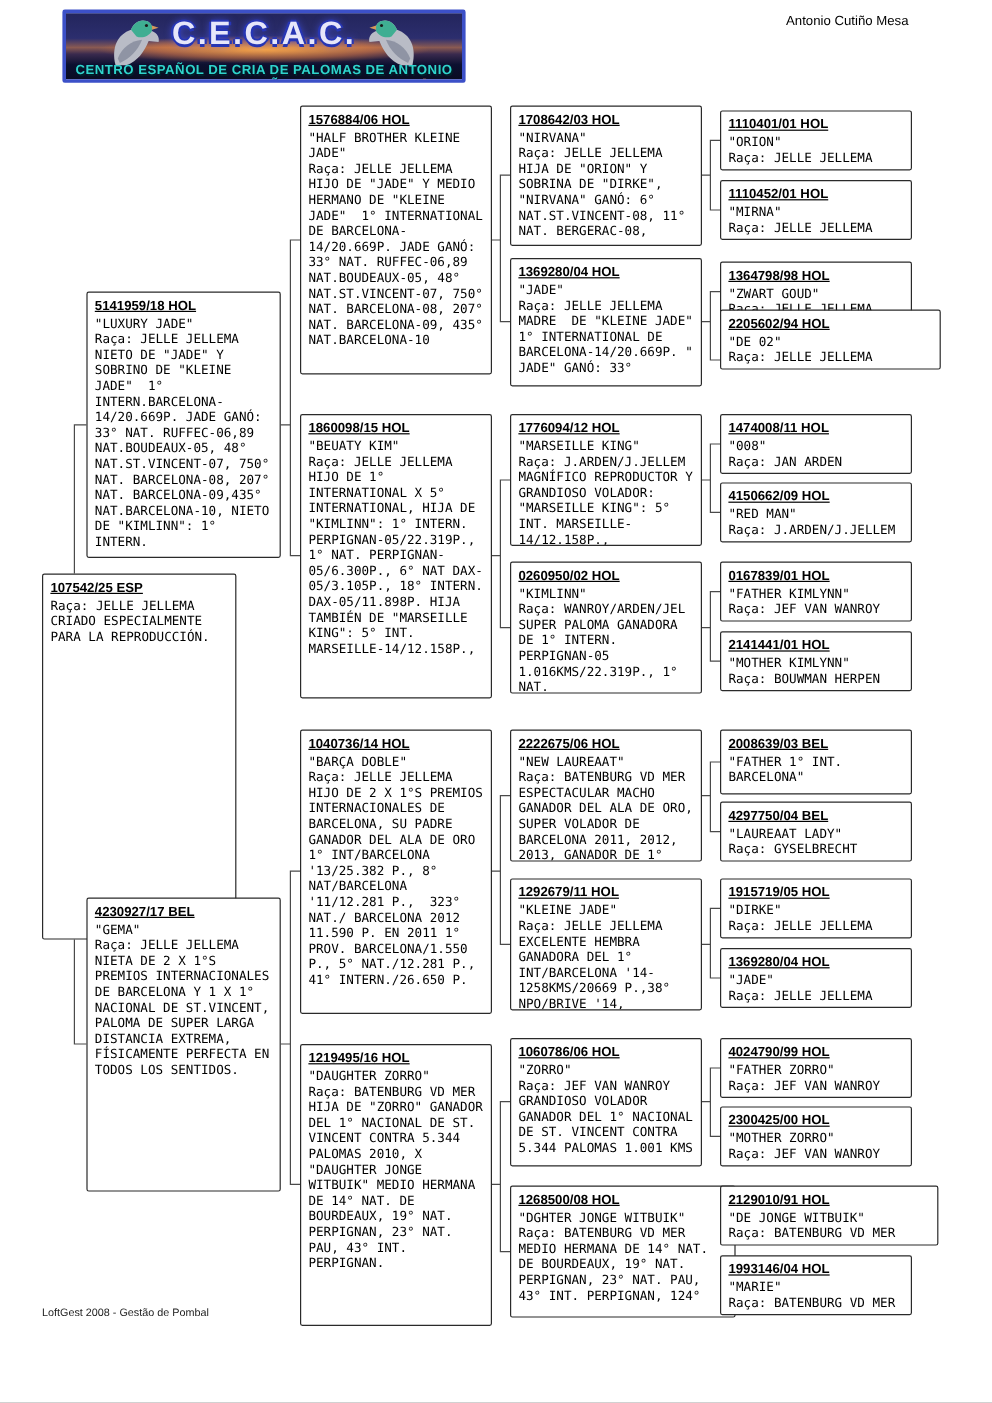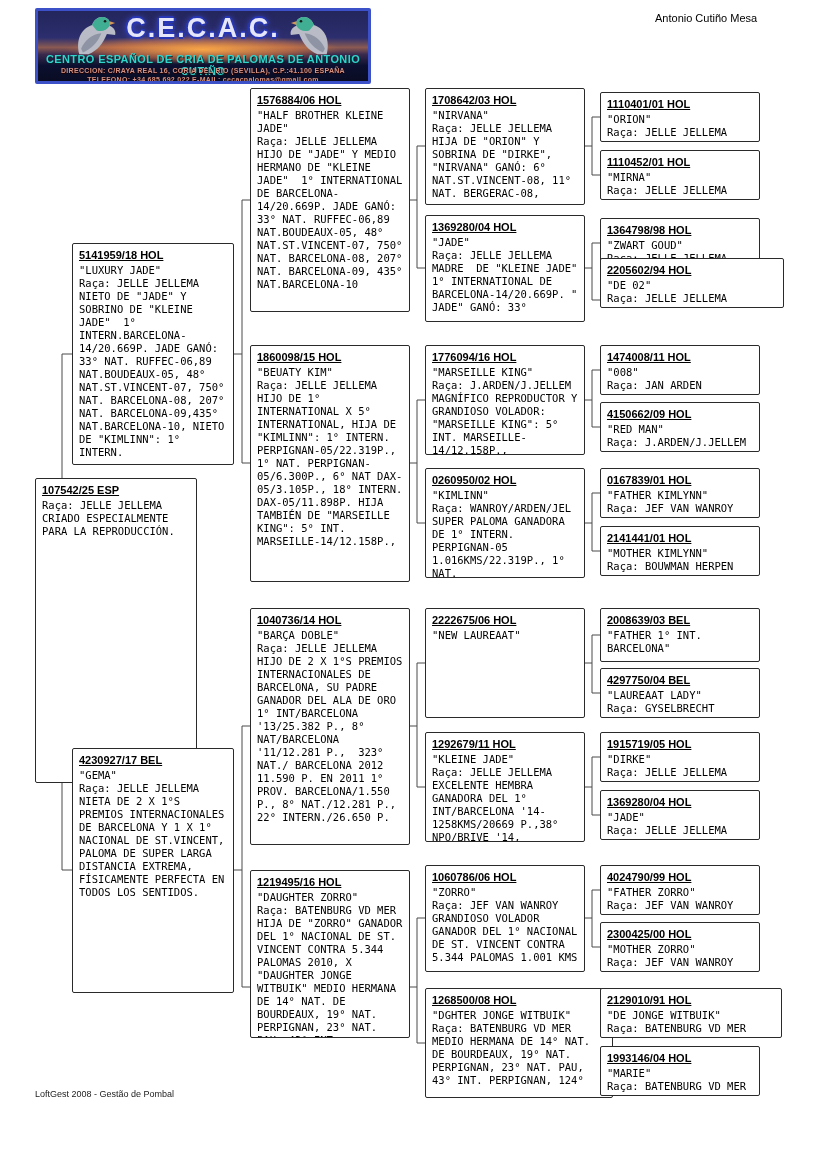--- a/index.html
+++ b/index.html
@@ -1,20 +1,20 @@
 <!DOCTYPE html>
 <html><head>
 <meta charset="utf-8">
 <style>
   html,body{margin:0;padding:0;background:#888;}
   #page{position:relative;width:827px;height:1169px;background:#ffffff;margin:0 auto;
         font-family:"Liberation Sans",sans-serif;color:#000;overflow:hidden;}
 
   
-  #logo{position:absolute;left:35px;top:8px;width:336px;height:76px;box-sizing:border-box;
+  #logo{position:absolute;left:52px;top:8px;width:336px;height:61px;box-sizing:border-box;
         border:3px solid #3c50c8;border-radius:2px;overflow:hidden;
         background:
           radial-gradient(ellipse 60% 30% at 50% 55%, rgba(255,170,70,.95), rgba(255,140,60,.45) 45%, rgba(0,0,0,0) 70%),
           linear-gradient(180deg,#23255c 0%,#2c2e6e 38%,#8a5a52 52%,#3a2a4e 62%,#0c1030 78%,#090c22 100%); padding-left: 24px;}
   #logo .ttl{position:absolute;left:0;right:0;top:2px;text-align:center;
         font-weight:bold;font-size:27px;letter-spacing:2px;color:#e6e6fa;
         text-shadow:-2px 0 0 #2736b4,2px 0 0 #2736b4,0 -2px 0 #2736b4,0 2px 0 #2736b4,0 0 7px #4a5cff;}
   #logo .sub{position:absolute;left:0;right:0;top:42px;text-align:center;
         font-weight:bold;font-size:11px;letter-spacing:.4px;color:#2fd4cc;
         text-shadow:1px 1px 0 #00222a;}
@@ -110,51 +110,52 @@
     <div class="pinfo">Raça: JELLE JELLEMA HIJO DE "JADE" Y MEDIO HERMANO DE "KLEINE JADE"  1° INTERNATIONAL DE BARCELONA-14/20.669P. JADE GANÓ: 33° NAT. RUFFEC-06,89 NAT.BOUDEAUX-05, 48° NAT.ST.VINCENT-07, 750° NAT. BARCELONA-08, 207° NAT. BARCELONA-09, 435° NAT.BARCELONA-10</div>
   </div>
   <div class="box" style="left:250px;top:345px;width:160px;height:237px">
     <div class="ring">1860098/15 HOL</div>
     <div class="pname">"BEUATY KIM"</div>
     <div class="pinfo">Raça: JELLE JELLEMA HIJO DE 1° INTERNATIONAL X 5° INTERNATIONAL, HIJA DE "KIMLINN": 1° INTERN. PERPIGNAN-05/22.319P., 1° NAT. PERPIGNAN-05/6.300P., 6° NAT DAX-05/3.105P., 18° INTERN. DAX-05/11.898P. HIJA TAMBIÉN DE "MARSEILLE KING": 5° INT. MARSEILLE-14/12.158P.,</div>
   </div>
   <div class="box" style="left:250px;top:608px;width:160px;height:237px">
     <div class="ring">1040736/14 HOL</div>
     <div class="pname">"BARÇA DOBLE"</div>
-    <div class="pinfo">Raça: JELLE JELLEMA HIJO DE 2 X 1°S PREMIOS INTERNACIONALES DE BARCELONA, SU PADRE GANADOR DEL ALA DE ORO 1° INT/BARCELONA '13/25.382 P., 8° NAT/BARCELONA '11/12.281 P.,  323° NAT./ BARCELONA 2012 11.590 P. EN 2011 1° PROV. BARCELONA/1.550 P., 8° NAT./12.281 P., 22° INTERN./26.650 P.</div>
-  </div>
-  <div class="box" style="left:250px;top:870px;width:160px;height:168px">
+    <div class="pinfo">Raça: JELLE JELLEMA HIJO DE 2 X 1°S PREMIOS INTERNACIONALES DE BARCELONA, SU PADRE GANADOR DEL ALA DE ORO 1° INT/BARCELONA '13/25.382 P., 8° NAT/BARCELONA '11/12.281 P.,  323° NAT./ BARCELONA 2012 11.590 P. EN 2011 1° PROV. BARCELONA/1.550 P., 5° NAT./12.281 P., 41° INTERN./26.650 P.</div>
+  </div>
+  <div class="box" style="left:250px;top:870px;width:160px;height:235px">
     <div class="ring">1219495/16 HOL</div>
     <div class="pname">"DAUGHTER ZORRO"</div>
     <div class="pinfo">Raça: BATENBURG VD MER HIJA DE "ZORRO" GANADOR DEL 1° NACIONAL DE ST. VINCENT CONTRA 5.344 PALOMAS 2010, X "DAUGHTER JONGE WITBUIK" MEDIO HERMANA DE 14° NAT. DE BOURDEAUX, 19° NAT. PERPIGNAN, 23° NAT. PAU, 43° INT. PERPIGNAN.</div>
   </div>
 
   <div class="box" style="left:425px;top:88px;width:160px;height:117px">
     <div class="ring">1708642/03 HOL</div>
     <div class="pname">"NIRVANA"</div>
     <div class="pinfo">Raça: JELLE JELLEMA HIJA DE "ORION" Y SOBRINA DE "DIRKE", "NIRVANA" GANÓ: 6° NAT.ST.VINCENT-08, 11° NAT. BERGERAC-08,</div>
   </div>
   <div class="box" style="left:425px;top:215px;width:160px;height:107px">
     <div class="ring">1369280/04 HOL</div>
     <div class="pname">"JADE"</div>
     <div class="pinfo">Raça: JELLE JELLEMA MADRE  DE "KLEINE JADE"  1° INTERNATIONAL DE BARCELONA-14/20.669P. " JADE" GANÓ: 33°</div>
   </div>
   <div class="box" style="left:425px;top:345px;width:160px;height:110px">
-    <div class="ring">1776094/16 HOL</div>
+    <div class="ring">1776094/12 HOL</div>
     <div class="pname">"MARSEILLE KING"</div>
     <div class="pinfo">Raça: J.ARDEN/J.JELLEM MAGNÍFICO REPRODUCTOR Y GRANDIOSO VOLADOR: "MARSEILLE KING": 5° INT. MARSEILLE-14/12.158P.,</div>
   </div>
   <div class="box" style="left:425px;top:468px;width:160px;height:110px">
     <div class="ring">0260950/02 HOL</div>
     <div class="pname">"KIMLINN"</div>
     <div class="pinfo">Raça: WANROY/ARDEN/JEL SUPER PALOMA GANADORA DE 1° INTERN. PERPIGNAN-05 1.016KMS/22.319P., 1° NAT.</div>
   </div>
   <div class="box" style="left:425px;top:608px;width:160px;height:110px">
     <div class="ring">2222675/06 HOL</div>
     <div class="pname">"NEW LAUREAAT"</div>
+    <div class="pinfo">Raça: BATENBURG VD MER ESPECTACULAR MACHO GANADOR DEL ALA DE ORO, SUPER VOLADOR DE BARCELONA 2011, 2012, 2013, GANADOR DE 1°</div>
   </div>
   <div class="box" style="left:425px;top:732px;width:160px;height:110px">
     <div class="ring">1292679/11 HOL</div>
     <div class="pname">"KLEINE JADE"</div>
     <div class="pinfo">Raça: JELLE JELLEMA EXCELENTE HEMBRA GANADORA DEL 1° INT/BARCELONA '14-1258KMS/20669 P.,38° NPO/BRIVE '14,</div>
   </div>
   <div class="box" style="left:425px;top:865px;width:160px;height:107px">
     <div class="ring">1060786/06 HOL</div>
     <div class="pname">"ZORRO"</div>
     <div class="pinfo">Raça: JEF VAN WANROY GRANDIOSO VOLADOR GANADOR DEL 1° NACIONAL DE ST. VINCENT CONTRA 5.344 PALOMAS 1.001 KMS</div>

